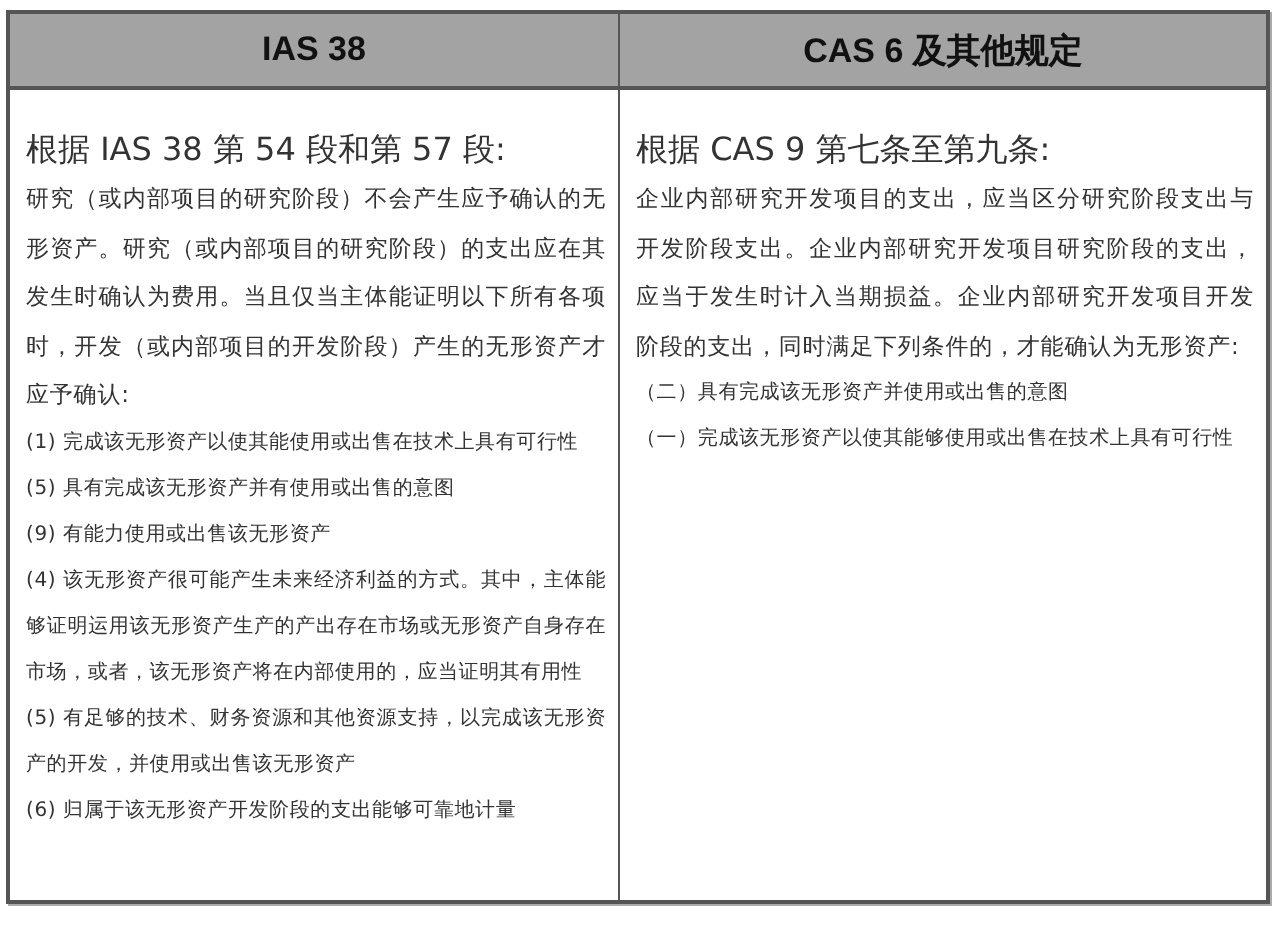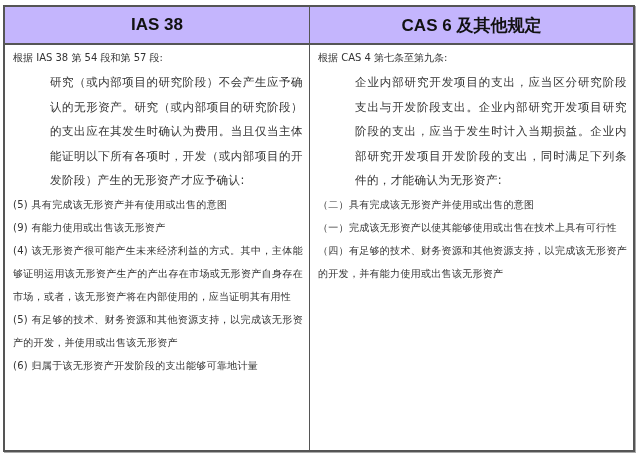--- a/index.html
+++ b/index.html
@@ -24,21 +24,21 @@
       border: 2px solid #555555;
       box-sizing: border-box;
       box-shadow: 1px 1px 0 #aaaaaa;
     }
     .header-row {
       position: absolute;
       left: 0;
       top: 0;
       width: 100%;
       height: 38px;
-      background: #c4b5fd;
+      background: #a3a3a3;
       border-bottom: 2px solid #555555;
       box-sizing: border-box;
       display: flex;
     }
     .header-cell {
       flex: none;
       height: 100%;
       display: flex;
       align-items: center;
       justify-content: center;
@@ -71,33 +71,32 @@
       overflow: hidden;
     }
     .col.left {
       width: 305px;
       border-right: 1px solid #555555;
     }
     .col.right {
       width: 323px;
     }
     .intro {
-      font-size: 10px;
+      font-size: 16px;
       line-height: 24px;
-      margin-top: 1px;
+      margin-top: 18px;
       white-space: nowrap;
       letter-spacing: 0;
     }
     .para {
       font-size: 11.5px;
       line-height: 24.5px;
       text-align: justify;
       text-align-last: left;
       letter-spacing: 0.4px;
-      margin-left: 37px;
     }
     .items {
       margin-top: 0px;
     }
     .item {
       font-size: 10px;
       line-height: 23px;
       letter-spacing: 0.3px;
       text-align: justify;
       text-align-last: left;
@@ -109,30 +108,30 @@
 <div class="table">
   <div class="header-row">
     <div class="header-cell left">IAS 38</div>
     <div class="header-cell right">CAS 6 及其他规定</div>
   </div>
   <div class="body-row">
     <div class="col left">
       <div class="intro">根据 IAS 38 第 54 段和第 57 段:</div>
       <div class="para">研究（或内部项目的研究阶段）不会产生应予确认的无形资产。研究（或内部项目的研究阶段）的支出应在其发生时确认为费用。当且仅当主体能证明以下所有各项时，开发（或内部项目的开发阶段）产生的无形资产才应予确认:</div>
       <div class="items">
+        <div class="item">(1) 完成该无形资产以使其能使用或出售在技术上具有可行性</div>
         <div class="item">(5) 具有完成该无形资产并有使用或出售的意图</div>
         <div class="item">(9) 有能力使用或出售该无形资产</div>
         <div class="item">(4) 该无形资产很可能产生未来经济利益的方式。其中，主体能够证明运用该无形资产生产的产出存在市场或无形资产自身存在市场，或者，该无形资产将在内部使用的，应当证明其有用性</div>
         <div class="item">(5) 有足够的技术、财务资源和其他资源支持，以完成该无形资产的开发，并使用或出售该无形资产</div>
         <div class="item">(6) 归属于该无形资产开发阶段的支出能够可靠地计量</div>
       </div>
     </div>
     <div class="col right">
-      <div class="intro">根据 CAS 4 第七条至第九条:</div>
+      <div class="intro">根据 CAS 9 第七条至第九条:</div>
       <div class="para">企业内部研究开发项目的支出，应当区分研究阶段支出与开发阶段支出。企业内部研究开发项目研究阶段的支出，应当于发生时计入当期损益。企业内部研究开发项目开发阶段的支出，同时满足下列条件的，才能确认为无形资产:</div>
       <div class="items">
         <div class="item">（二）具有完成该无形资产并使用或出售的意图</div>
         <div class="item">（一）完成该无形资产以使其能够使用或出售在技术上具有可行性</div>
-        <div class="item">（四）有足够的技术、财务资源和其他资源支持，以完成该无形资产的开发，并有能力使用或出售该无形资产</div>
       </div>
     </div>
   </div>
 </div>
 
 </body></html>

